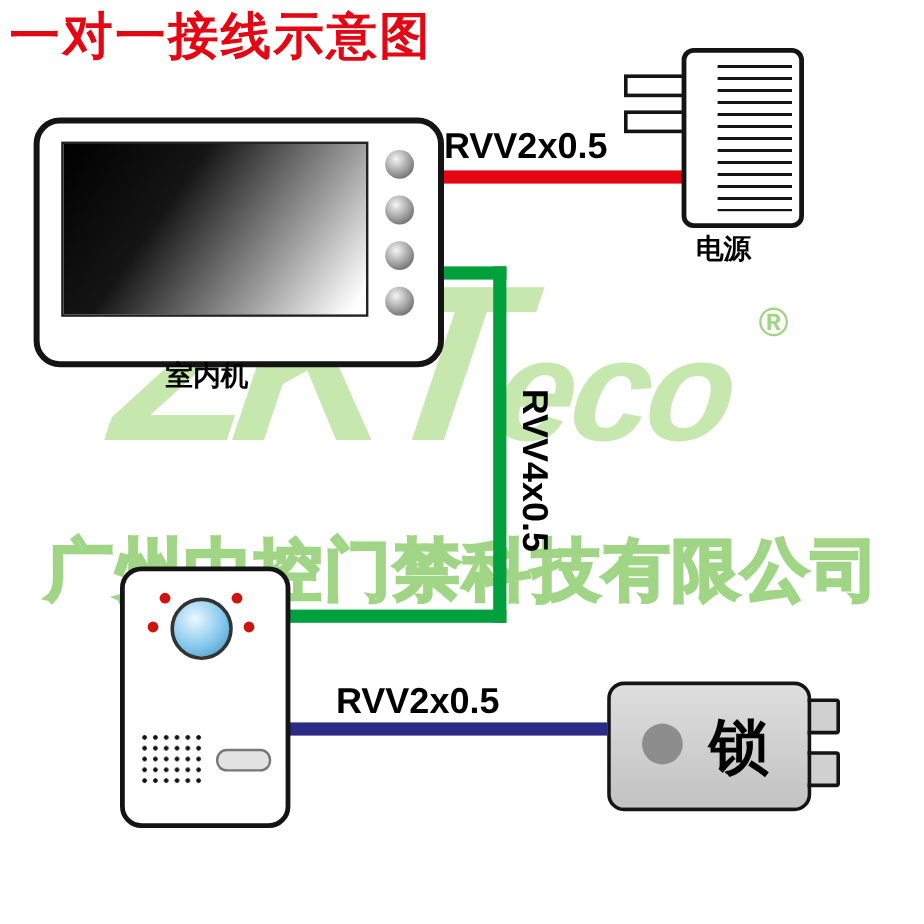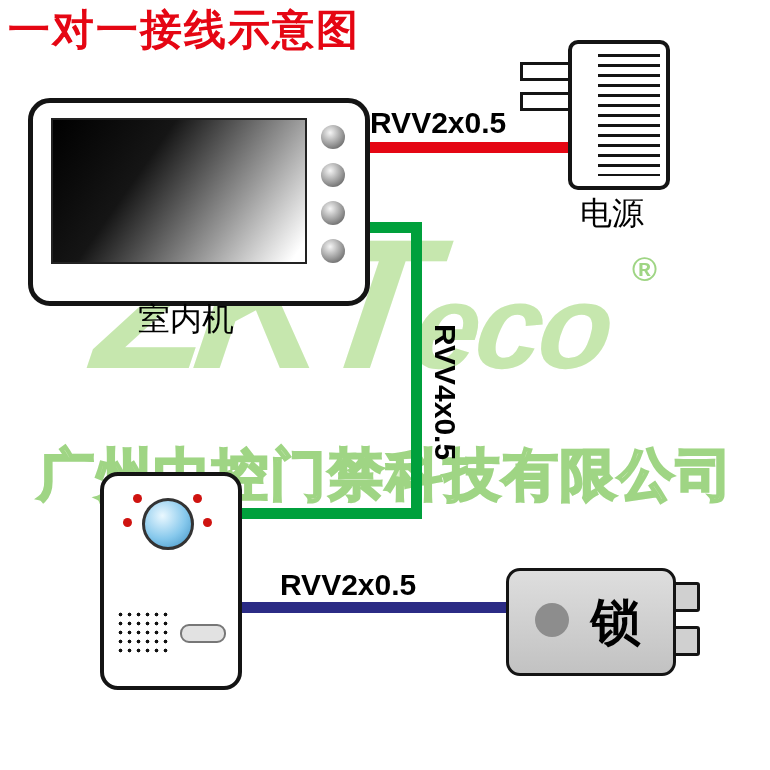--- a/index.html
+++ b/index.html
@@ -102,21 +102,21 @@
   .tab1{left:668px;top:582px;} .tab2{left:668px;top:626px;}
   .lock-circle{
     position:absolute;left:26px;top:32px;width:34px;height:34px;border-radius:50%;
     background:#8d8d8d;
   }
   .lock-glyph{
     position:absolute;left:82px;top:18px;font-size:50px;font-weight:bold;color:#000;
   }
   
   .dev-label{
-    position:absolute;z-index:4;font-size:32px;font-weight:normal;color:#000;white-space:nowrap;
+    position:absolute;z-index:4;font-size:23px;font-weight:bold;color:#000;white-space:nowrap;
   }
   .lbl-monitor{left:138px;top:298px;text-align:center;}
   .lbl-adapter{left:580px;top:192px;}
   .lbl-door{left:110px;top:688px;}
 </style>
 </head>
 <body>
 
 <div class="canvas">
 

